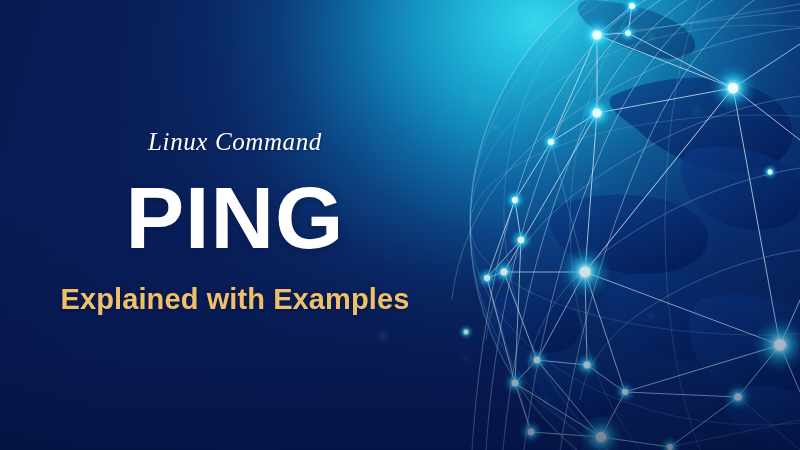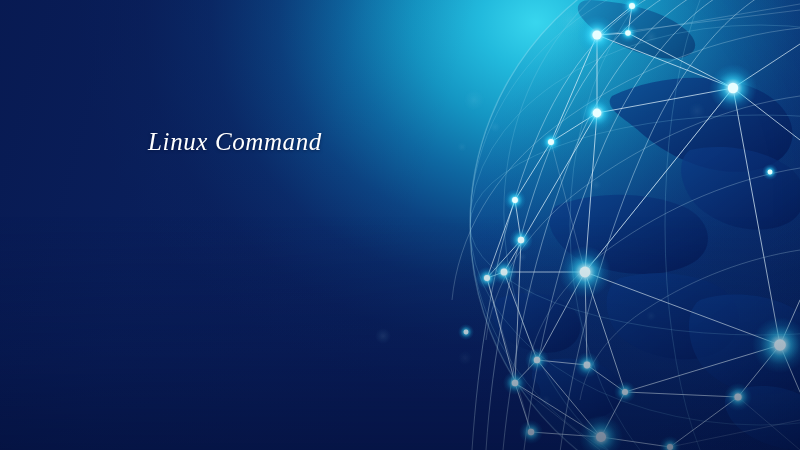--- a/index.html
+++ b/index.html
@@ -345,15 +345,17 @@
         <circle cx="770" cy="172" r="8" fill="url(#nodeGlow)"></circle>
         <circle cx="770" cy="172" r="2.4" fill="#e8feff"></circle>
       </g>
   </svg>
 
   <div class="bg-deep-bottom"></div>
   <div class="vignette"></div>
 
   <div class="text-block">
     <div class="eyebrow">Linux Command</div>
+    <div class="main-title">PING</div>
+    <div class="subtitle">Explained with Examples</div>
   </div>
 
 </div>
 
 </body></html>

